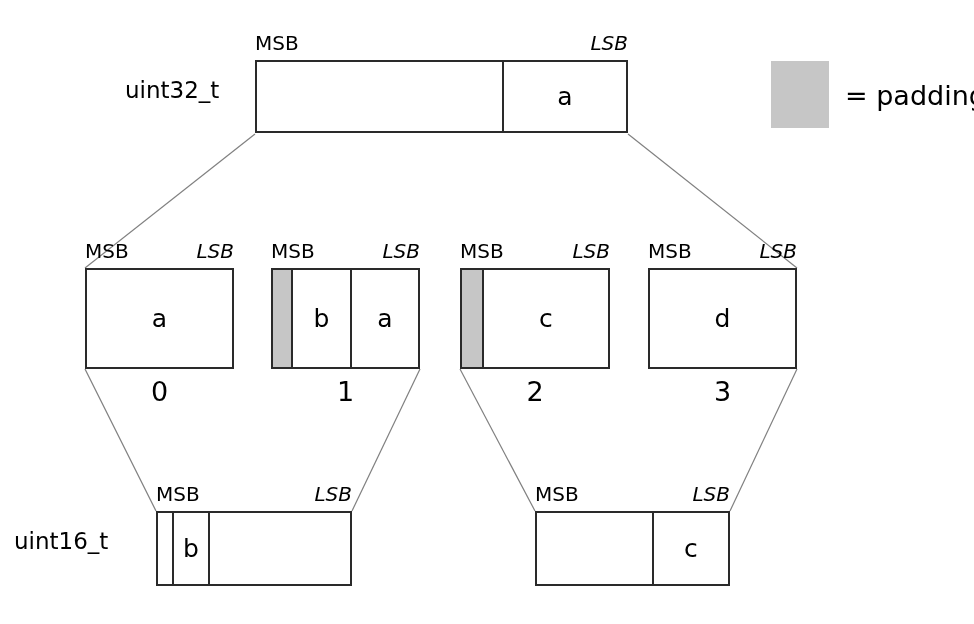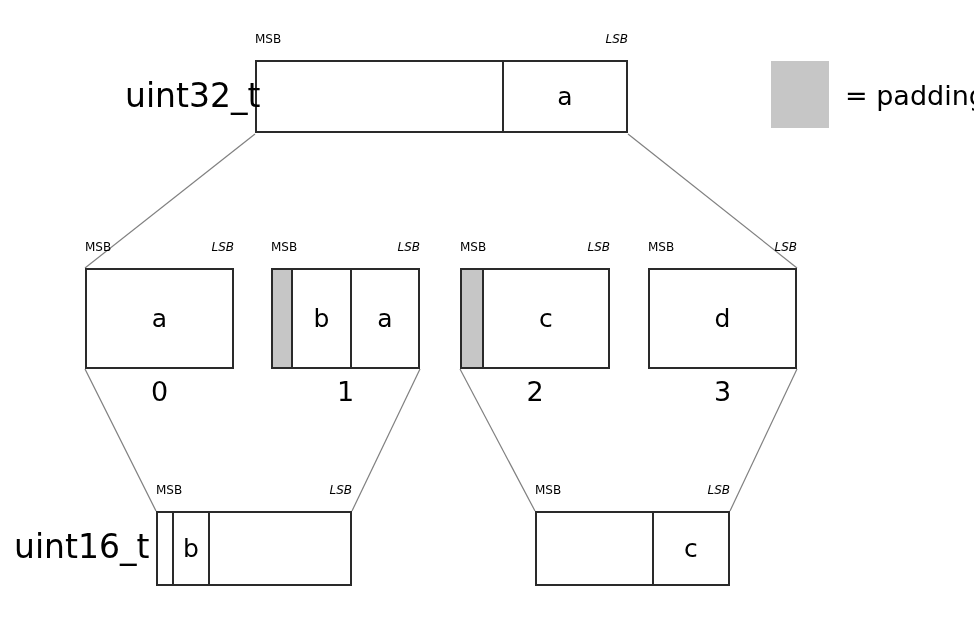--- a/index.html
+++ b/index.html
@@ -48,30 +48,30 @@
     line-height: 1;
   }
   .cell + .cell {
     border-left: 2px solid #2a2a2a;
   }
   .cell.pad {
     background: #c6c6c6;
   }
   .endlabel {
     position: absolute;
-    font-size: 12px;
+    font-size: 20px;
     line-height: 1;
     white-space: nowrap;
     z-index: 3;
   }
   .endlabel.msb { text-align: left; }
   .endlabel.lsb { text-align: right; font-style: italic; }
   .typelabel {
     position: absolute;
-    font-size: 33px;
+    font-size: 23px;
     line-height: 1;
     white-space: nowrap;
     z-index: 3;
     text-align: right;
   }
   .idxlabel {
     position: absolute;
     font-size: 27px;
     line-height: 1;
     text-align: center;

